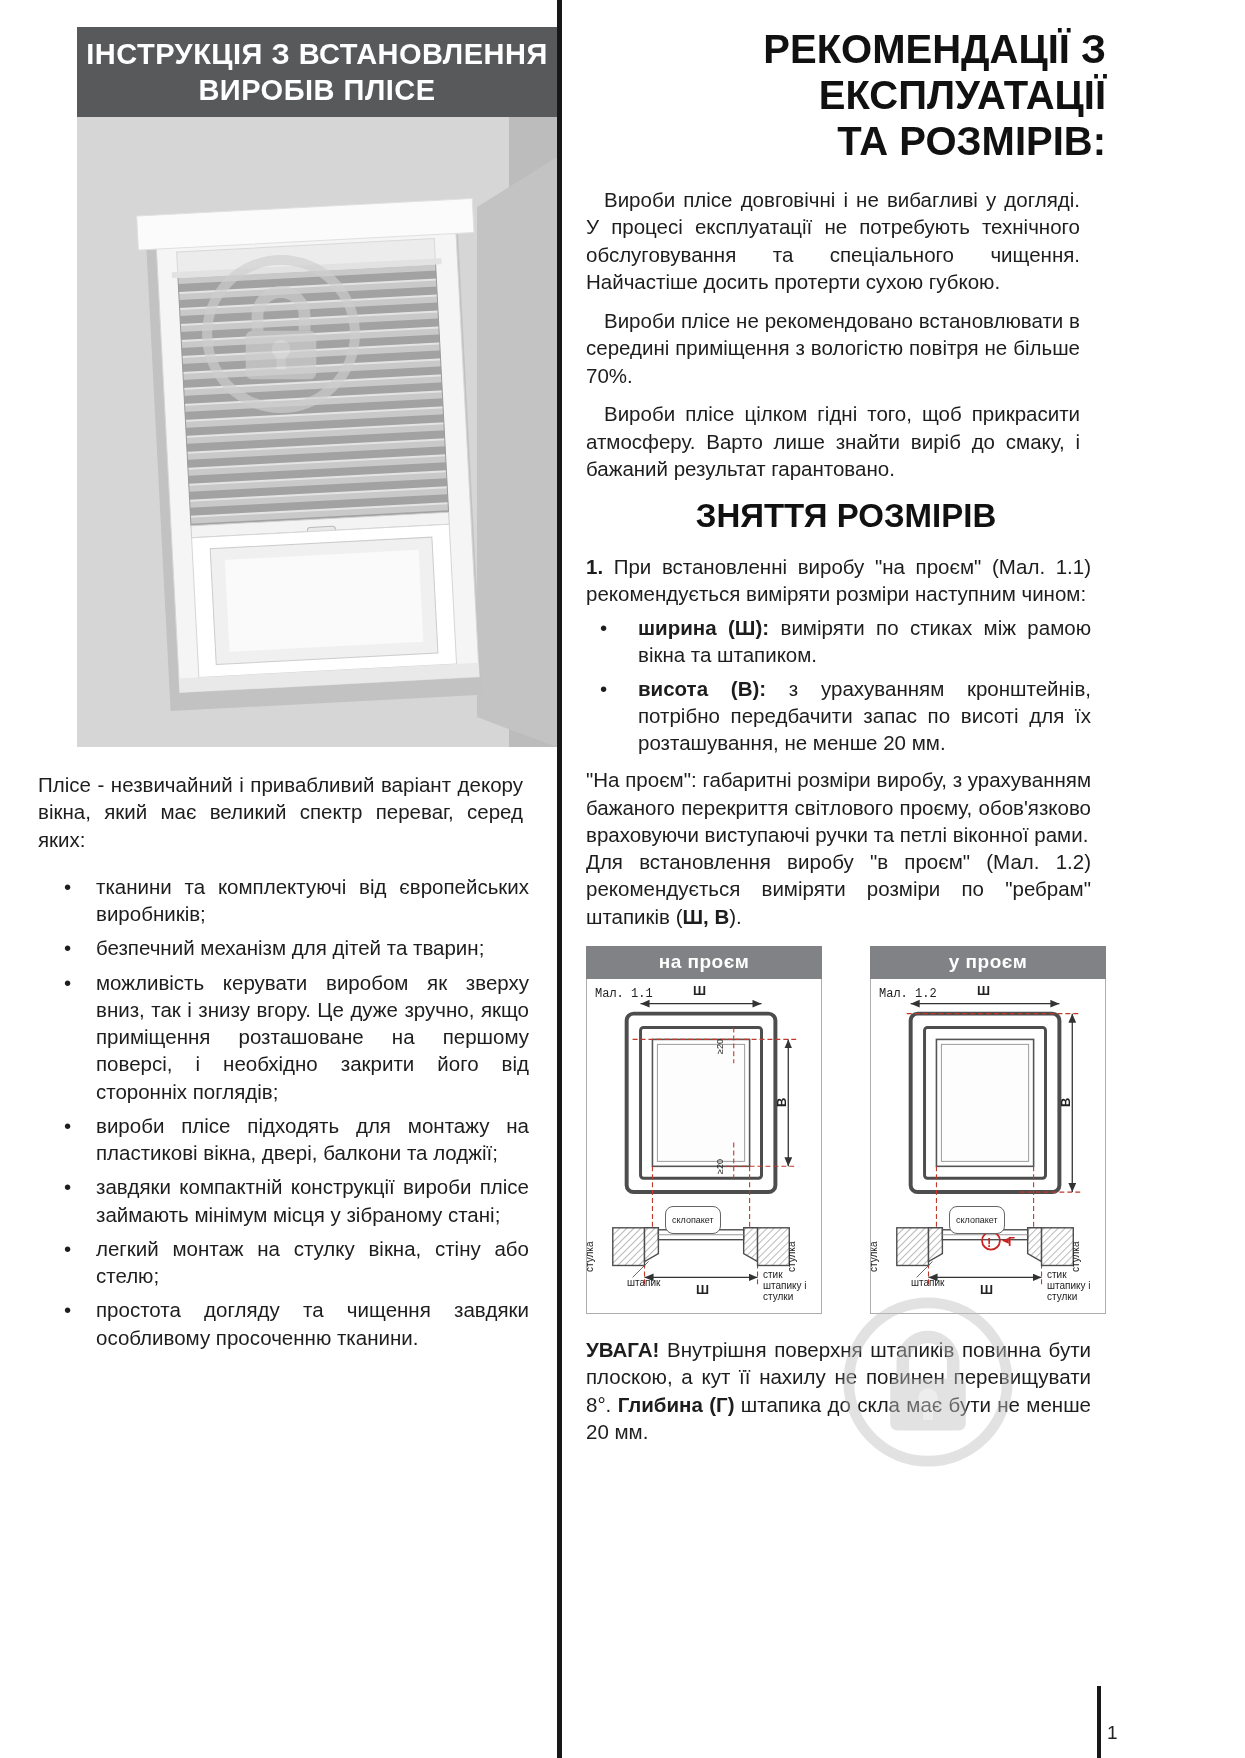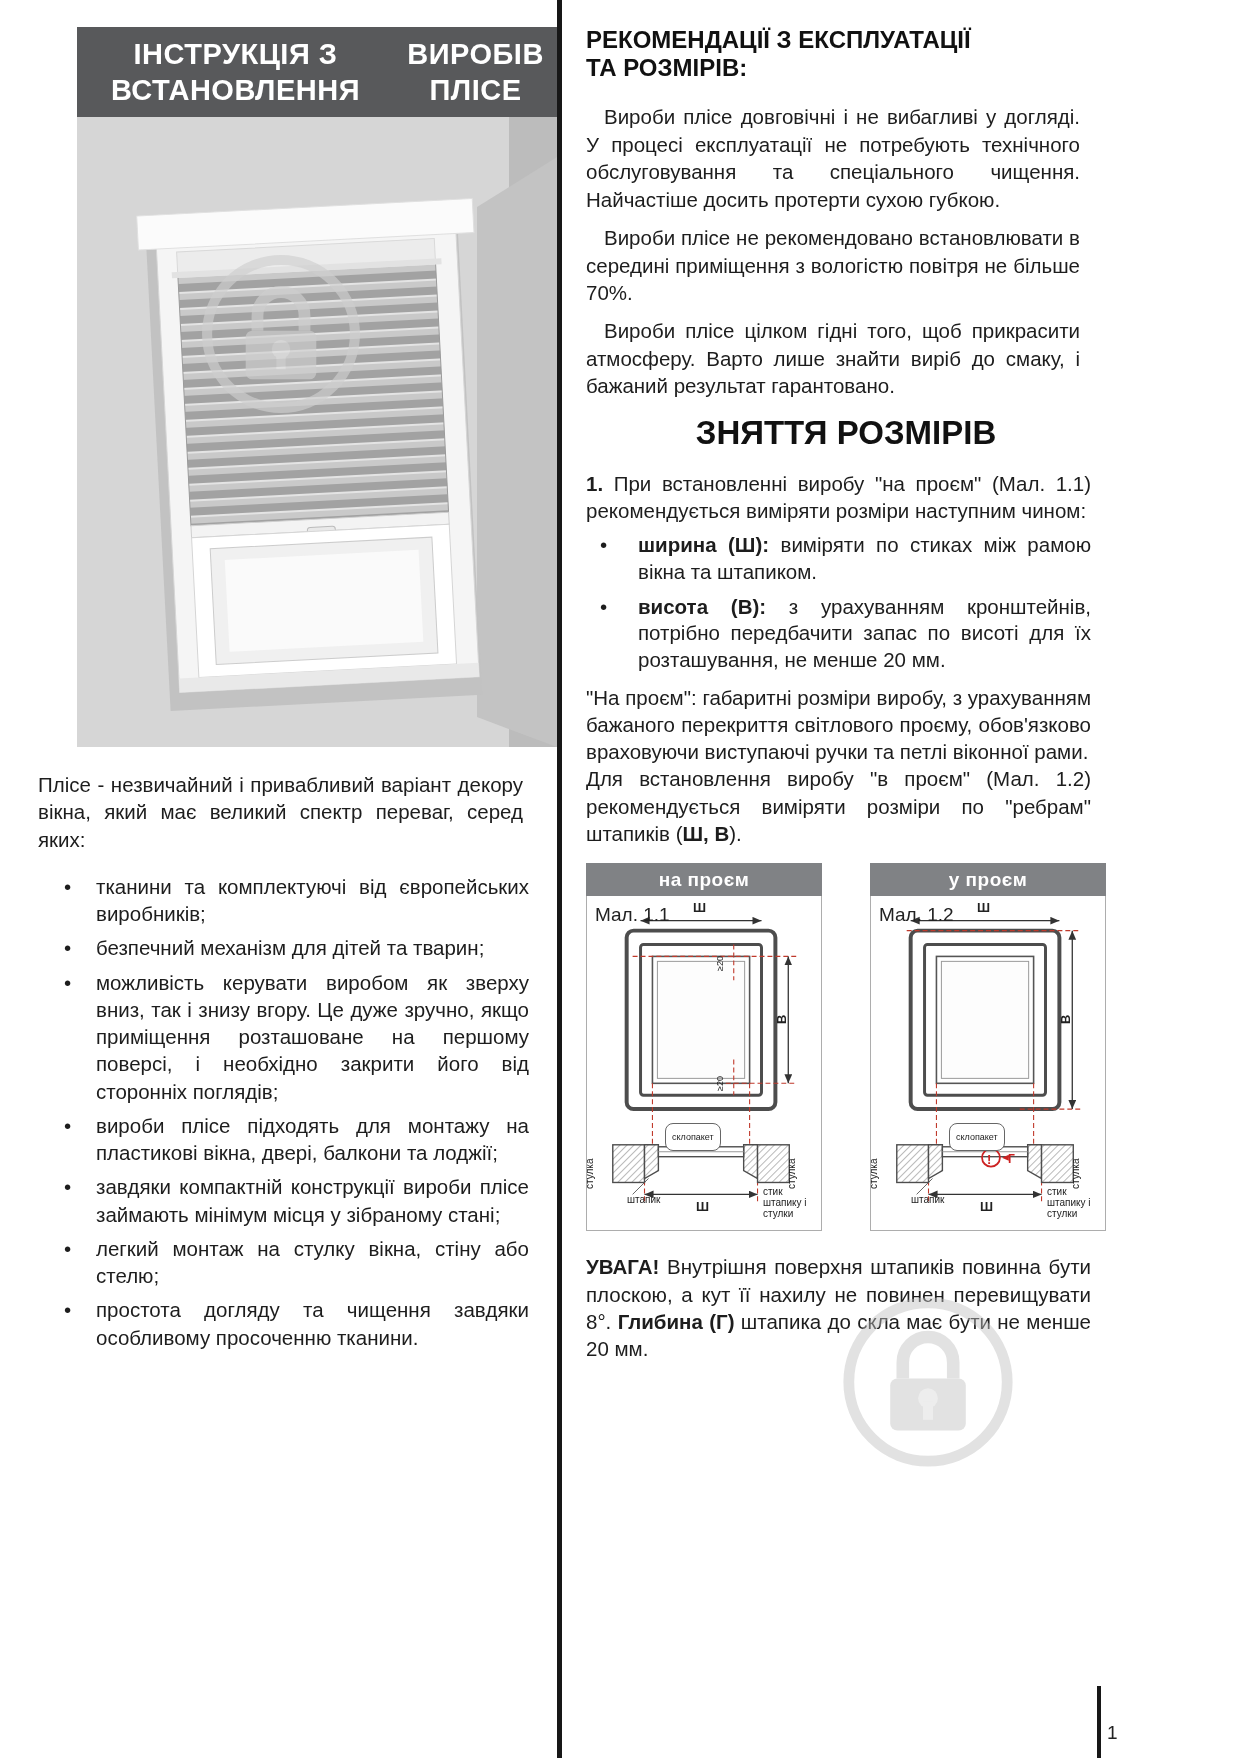--- a/index.html
+++ b/index.html
@@ -7,56 +7,56 @@
   .page {
     position:relative; width:1245px; height:1758px; background:#fff;
     font-family:"Liberation Sans","DejaVu Sans",sans-serif; color:#1d1d1d; overflow:hidden;
   }
   .divider { position:absolute; left:557px; top:0; width:5px; height:1758px; background:#171717; }
 
   
   .col-left { position:absolute; left:0; top:0; width:557px; }
   .left-header {
     margin:27px 0 0 77px; width:480px; height:90px; background:#58595b; color:#fff;
-    display:flex; flex-direction:row; justify-content:center; align-items:center;
+    display:flex; flex-direction:column; justify-content:center; align-items:center;
     font-weight:bold; font-size:29px; line-height:1.25; text-align:center; letter-spacing:.5px;
   }
   .illus { position:relative; margin-left:77px; width:480px; height:630px; }
   .illus svg.scene { display:block; width:100%; height:100%; }
   .wm { position:absolute; pointer-events:none; }
   .wm svg { width:100%; height:100%; }
   .wm1 { left:120px; top:133px; width:168px; height:168px; opacity:.65; z-index:2; }
   .wm2 { left:838px; top:1292px; width:180px; height:180px; opacity:.45; z-index:3; }
 
   h2.big { font-weight:bold; font-size:33px; text-align:center; letter-spacing:0; color:#111; }
   .purpose-title { margin-top:92px; }
   .purpose-intro { margin:24px 34px 0 38px; font-size:20.5px; line-height:1.33; text-align:justify; }
   ul.plist { margin:20px 28px 0 62px; list-style:none; }
   ul.plist li { position:relative; font-size:20.5px; line-height:1.33; text-align:justify; padding-left:34px; margin-bottom:7px; }
   ul.plist li::before { content:"•"; position:absolute; left:2px; top:0; }
 
   
   .col-right { position:absolute; left:586px; top:0; width:520px; }
-  .care-title { margin-top:26px; font-size:24px; font-weight:bold; text-align:left; line-height:1.15; color:#111; }
+  .care-title { margin-top:26px; font-size:40px; font-weight:bold; text-align:right; line-height:1.15; color:#111; }
   .care-paras { margin-top:22px; }
   .rp { margin:0 26px 11px 0; font-size:20.5px; line-height:1.34; text-align:justify; text-indent:18px; }
   .meas-title { margin-top:14px; margin-bottom:18px; }
   .step, .pflow { margin:0 15px 0 0; font-size:20.5px; line-height:1.33; text-align:justify; }
   .bold { font-weight:bold; }
   .mb { position:relative; margin:8px 15px 0 0; padding-left:52px; font-size:20.5px; line-height:1.3; text-align:justify; }
   .mb::before { content:"•"; position:absolute; left:14px; top:0; }
   .p-na { margin-top:10px; }
 
   .figrow { display:flex; justify-content:space-between; margin-top:16px; width:520px; }
   .figure { width:236px;border-radius:19px; }
   .fig-header { height:33px; background:#808285; color:#fff; font-weight:bold; font-size:19px;
     display:flex; align-items:center; justify-content:center; letter-spacing:.5px; }
   .fig-body { position:relative; height:335px; border:1px solid #adadad; border-top:none; background:#fff; }
   .fig-body svg.diagram { position:absolute; left:0; top:0; width:100%; height:100%; }
-  .cap { position:absolute; left:8px; top:8px; font-size:19px; color:#222; }
+  .cap { position:absolute; left:8px; top:8px; font-size:12px; color:#222;font-family:Liberation Mono, monospace; }
   .lbl { position:absolute; font-size:10px; color:#222; white-space:nowrap; line-height:1; }
   .lbl.dim { font-size:13px; font-weight:bold; }
   .rotlb { transform:rotate(-90deg); transform-origin:left bottom; }
   .glassbubble { position:absolute; left:78px; top:227px; font-size:9px; border:1px solid #666; border-radius:8px; padding:8px 6px; background:#fff; color:#222; white-space:nowrap; }
   .jointlbl { position:absolute; left:176px; top:290px; width:56px; font-size:10px; line-height:1.12; color:#222; }
   .beadlbl { left:40px; top:299px; }
   .wb { left:109px; top:304px; }
   .wlab { left:106px; top:5px; }
   .hlab { left:201px; top:115px; }
   .g1 { left:138px; top:66px; font-size:9px; }

